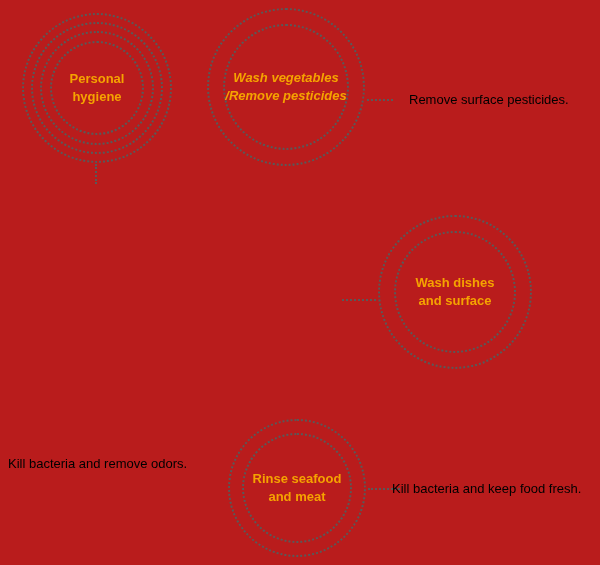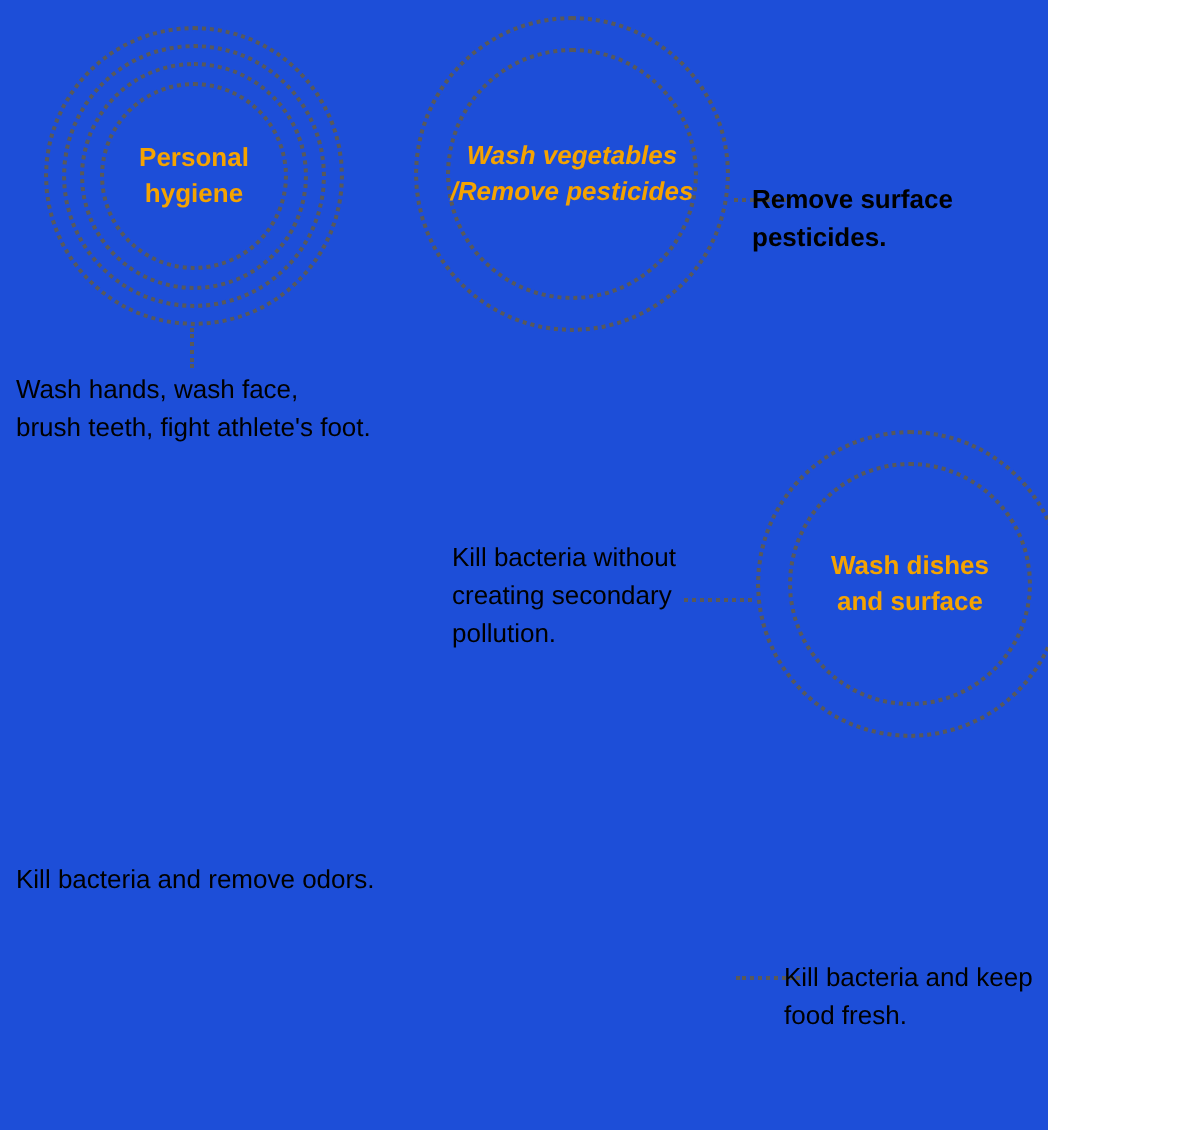--- a/index.html
+++ b/index.html
@@ -3,23 +3,23 @@
 <meta charset="utf-8">
 <style>
   html, body {
     margin: 0;
     padding: 0;
     background: #ffffff;
     font-family: "Liberation Sans", sans-serif;
   }
   .canvas {
     position: relative;
-    width: 524px;
+    width: 600px;
     height: 565px;
-    background: #1d4ed8;
+    background: #b91c1c;
     overflow: hidden;
   }
   .node {
     position: absolute;
   }
   .ring {
     position: absolute;
     border: 2px dotted #595959;
     border-radius: 50%;
   }
@@ -63,48 +63,49 @@
     <div class="ring" style="inset:0;"></div>
     <div class="ring" style="inset:9px;"></div>
     <div class="ring" style="inset:18px;"></div>
     <div class="ring" style="inset:28px;"></div>
     <div class="label">Personal
 hygiene</div>
   </div>
 
   <div class="connector-v" style="left:95px; top:164px; height:20px;"></div>
 
-  <div class="note" style="left:8px; top:186px;">Wash hands, wash face,
-brush teeth, fight athlete's foot.</div>
 
   <div class="node" style="left:207px; top:8px; width:158px; height:158px;font-style:italic;">
     <div class="ring" style="inset:0;"></div>
     <div class="ring" style="inset:16px;"></div>
     <div class="label">Wash vegetables
 /Remove pesticides</div>
   </div>
 
   <div class="connector-h" style="left:367px; top:99px; width:26px;"></div>
 
-  <div class="note" style="left:376px; top:91px;font-weight:bold;">Remove surface pesticides.</div>
+  <div class="note" style="left:409px; top:91px;">Remove surface pesticides.</div>
 
   <div class="node" style="left:378px; top:215px; width:154px; height:154px;">
     <div class="ring" style="inset:0;"></div>
     <div class="ring" style="inset:16px;"></div>
     <div class="label">Wash dishes
 and surface</div>
   </div>
 
-  <div class="note" style="left:226px; top:270px;">Kill bacteria without
-creating secondary
-pollution.</div>
 
   <div class="connector-h" style="left:342px; top:299px; width:34px;"></div>
 
 
-  <div class="note" style="left:8px; top:431px;">Kill bacteria and remove odors.</div>
+  <div class="note" style="left:8px; top:455px;">Kill bacteria and remove odors.</div>
 
+  <div class="node" style="left:228px; top:419px; width:138px; height:138px;">
+    <div class="ring" style="inset:0;"></div>
+    <div class="ring" style="inset:14px;"></div>
+    <div class="label">Rinse seafood
+and meat</div>
+  </div>
 
   <div class="connector-h" style="left:368px; top:488px; width:32px;"></div>
 
   <div class="note" style="left:392px; top:480px;">Kill bacteria and keep food fresh.</div>
 
 </div>
 
 </body></html>

